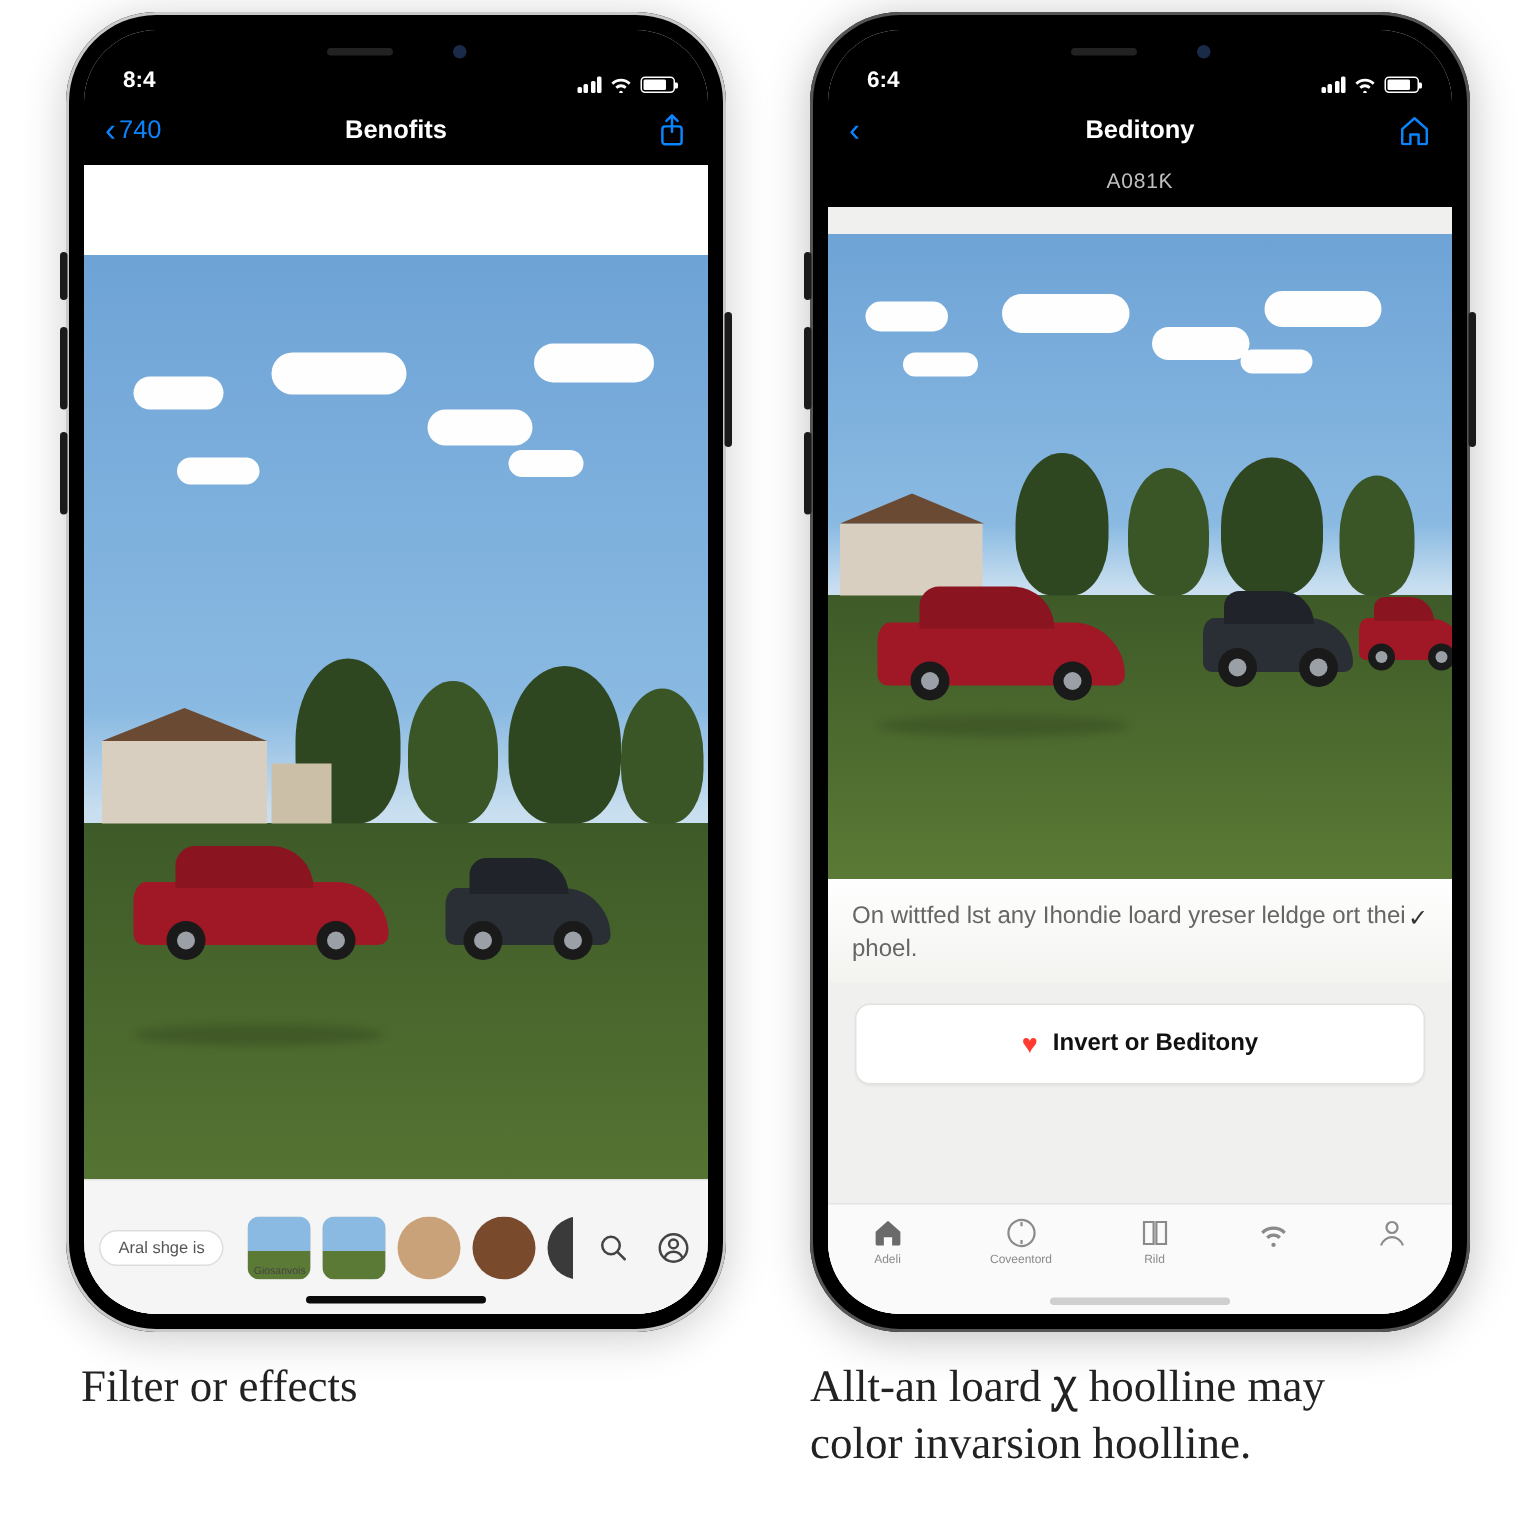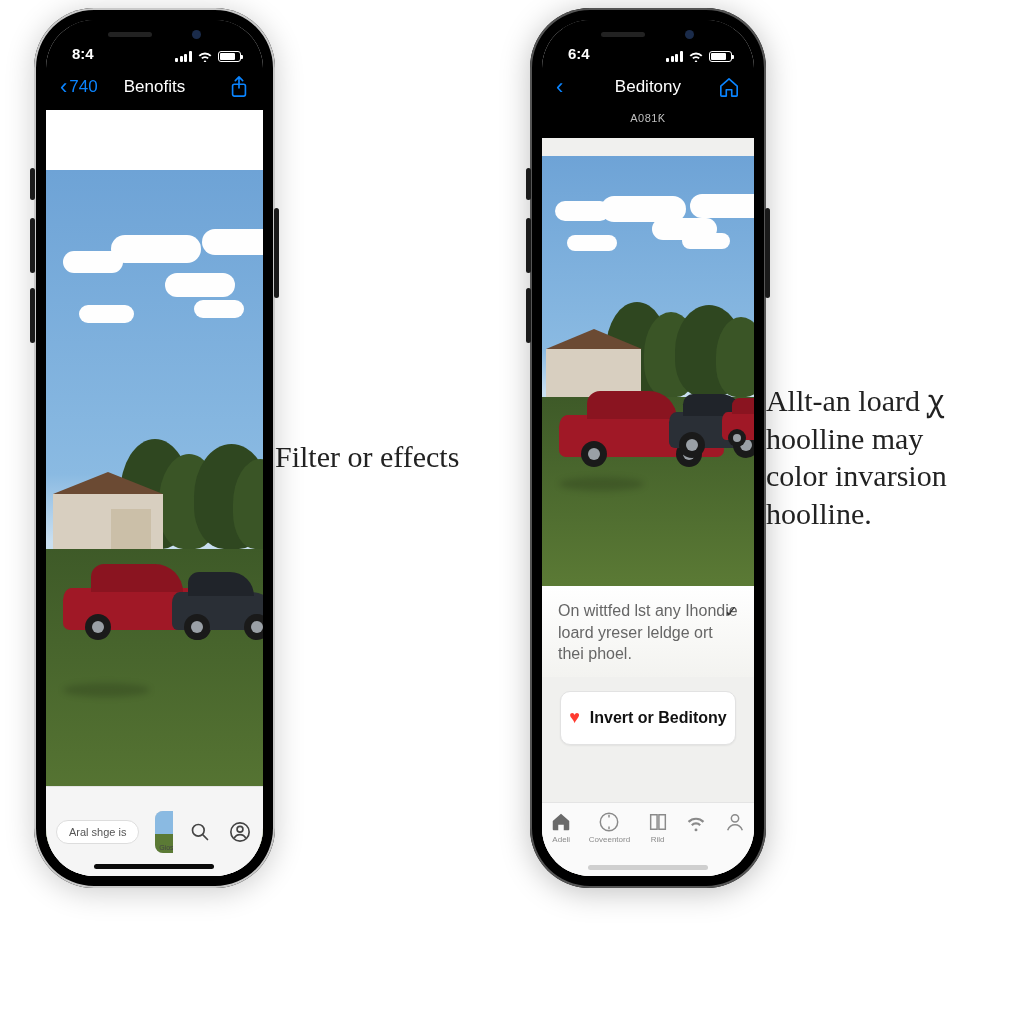--- a/index.html
+++ b/index.html
@@ -16,21 +16,21 @@
     inset: 0;
     display: flex;
     flex-direction: row;
     gap: 36px;
     justify-content: center;
     align-items: flex-start;
     padding-top: 8px;
   }
   .phone-col {
     display: flex;
-    flex-direction: row;
+    flex-direction: column;
     align-items: center;
     width: 460px;
   }
   .phone {
     width: 440px;
     height: 880px;
     border-radius: 60px;
     background: #000;
     position: relative;
     box-shadow: 0 4px 30px rgba(0,0,0,0.25), inset 0 0 0 2px #555;
@@ -100,29 +100,29 @@
     background: #000;
     color: #fff;
     display: flex;
     align-items: center;
     justify-content: space-between;
     padding: 0 14px;
     position: relative;
   }
   .navbar .title {
     position:absolute; left:0; right:0; text-align:center;
-    font-size: 17px; font-weight: 400; pointer-events:none;
+    font-size: 17px; font-weight: 700; pointer-events:none;
   }
   .nav-left { display:flex; align-items:center; gap:2px; color:#0a84ff; font-size:17px; }
   .nav-right { color:#0a84ff; }
   .chev { font-size:22px; line-height:1; font-weight:300; }
   .subnav {
     height: 28px;
     background:#000; color:#bfbfbf;
-    font-size:11px; letter-spacing:0.5px;
+    font-size:14px; letter-spacing:0.5px;
     display:flex; align-items:flex-start; justify-content:center;
     padding-top:2px;
   }
   
   .content { flex:1; background:#fff; position:relative; overflow:hidden; }
   .photo {
     width:100%;
     background: linear-gradient(#6ea3d6 0%, #8abae2 45%, #c9dff0 55%, #c9dff0 56%, #3e5a28 56%, #5b7a35 100%);
     position:relative;
   }

